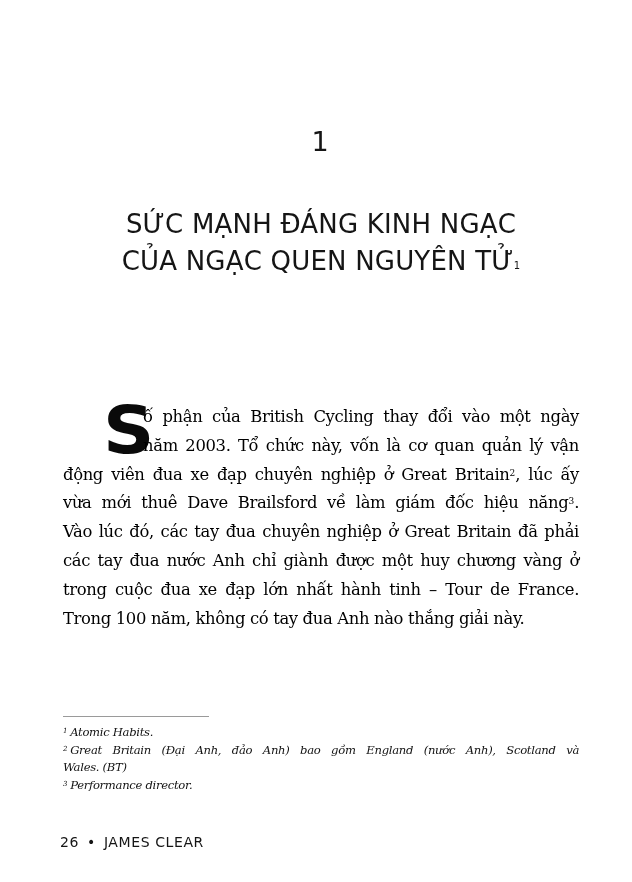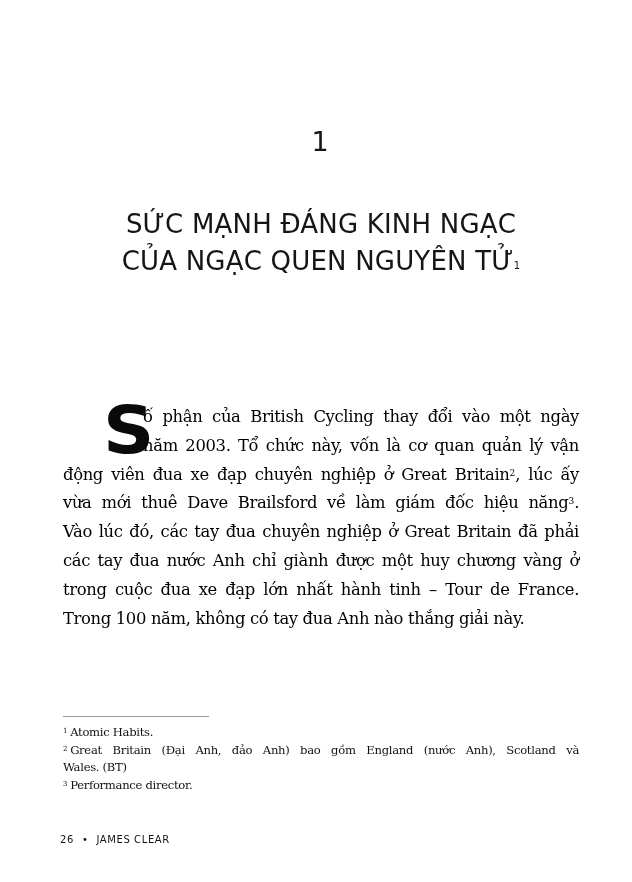--- a/index.html
+++ b/index.html
@@ -115,38 +115,39 @@
     width: 516px;
     font-family: "DejaVu Serif", serif;
     font-size: 11.6px;
     line-height: 17.5px;
     color: #111111;
     letter-spacing: -0.3px;
   }
   .footnotes .fn {
     display: block;
     white-space: nowrap;
+    font-style: italic;
   }
   .footnotes .fn.just {
     text-align: justify;
     text-align-last: justify;
   }
   .footnotes sup {
     font-size: 7px;
     vertical-align: top;
     position: relative;
     top: -1px;
     margin-right: 3px;
   }
   .running-footer {
     position: absolute;
     left: 60px;
     top: 834px;
     font-family: "DejaVu Sans", sans-serif;
-    font-size: 10px;
+    font-size: 14px;
     letter-spacing: 0.6px;
     color: #151515;
     white-space: nowrap;
   }
   .running-footer .bullet {
     display: inline-block;
     margin: 0 8px;
   }
 </style>
 </head>

